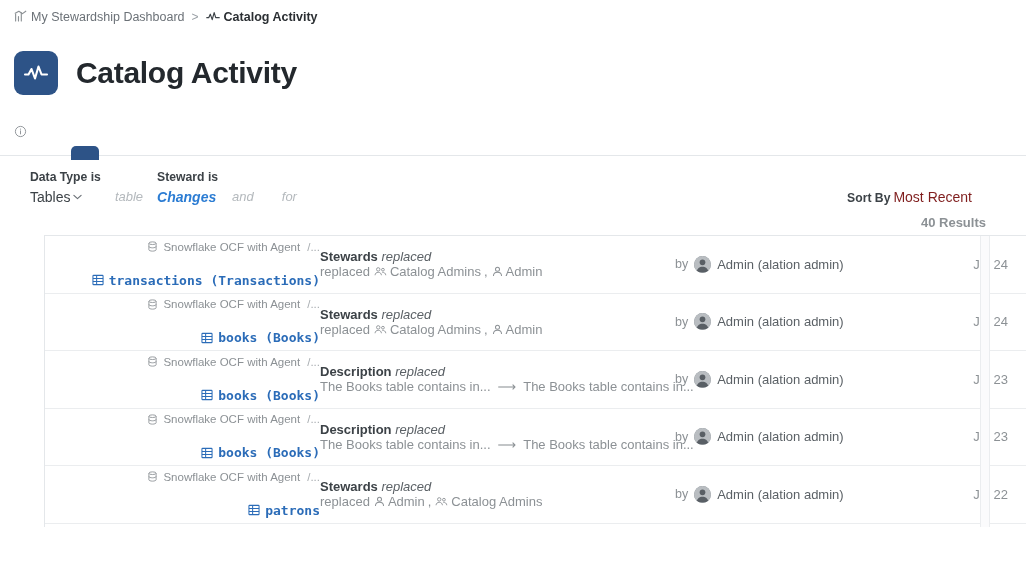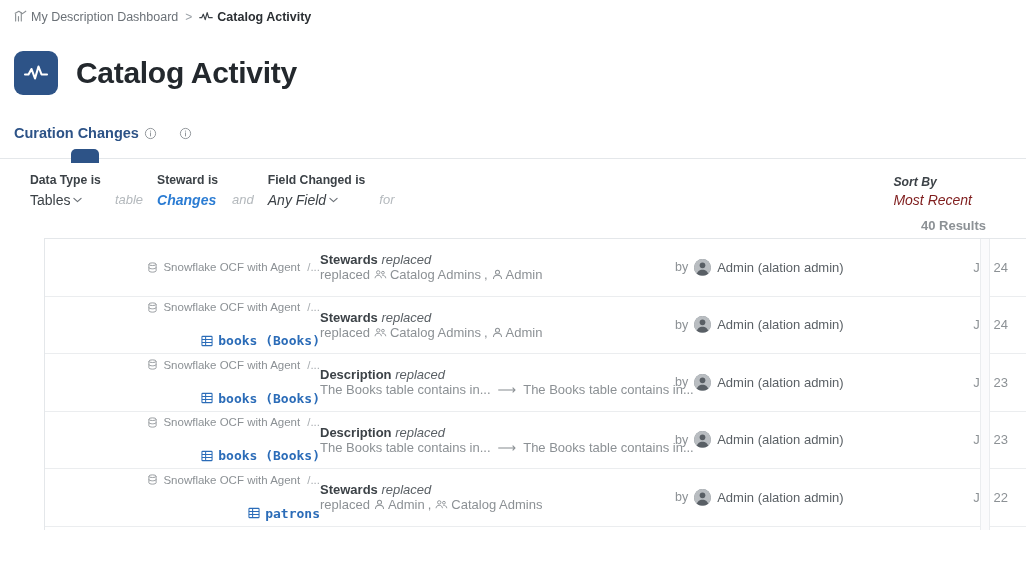--- a/index.html
+++ b/index.html
@@ -100,23 +100,22 @@
   .filter-value.italic { font-style: italic; }
   .conj {
     font-size: 13px; font-style: italic; color: #b4b9bd;
     padding: 0 14px 1px 14px;
     white-space: nowrap;
   }
   .caret { font-size: 9px; color: #6b7177; }
 
   .sortby {
     margin-left: auto;
-    display: flex; flex-direction: column; gap: 3px;
+    display: flex; flex-direction: row; align-items: flex-end; gap: 3px;
     padding-right: 40px;
-    font-style: italic;
   }
   .sortby .filter-label { font-size: 12.2px; }
   .sortby .filter-value { font-size: 14px; color: #7f1d1d; }
 
   .results-count {
     text-align: right;
     font-size: 13px;
     color: #8c9195;
     padding: 10px 40px 0 0;
     font-weight: bold;
@@ -200,21 +199,21 @@
 <body>
 
 <div class="breadcrumb">
   <span class="bc-item">
     <span class="bc-icon">
       <svg width="13" height="13" viewBox="0 0 16 16" fill="none" stroke="#8c9195" stroke-width="1.4">
         <path d="M2 13.5 V5 M5.5 13.5 V8 M9 13.5 V3.5" stroke-linecap="round"></path>
         <path d="M1.5 4 L6 1.5 L10.5 4.5 L14.5 1.5" stroke-linecap="round" stroke-linejoin="round"></path>
       </svg>
     </span>
-    <span>My Description Dashboard</span>
+    <span>My Stewardship Dashboard</span>
   </span>
   <span class="bc-sep">&gt;</span>
   <span class="bc-item current">
     <span class="bc-icon">
       <svg width="14" height="13" viewBox="0 0 18 14" fill="none" stroke="#3c4247" stroke-width="1.5" stroke-linecap="round" stroke-linejoin="round">
         <path d="M1 8.5 L3.5 8.5 L5.5 4 L8 11 L10.5 2 L12.5 8.5 L17 8.5"></path>
       </svg>
     </span>
     <span>Catalog Activity</span>
   </span>
@@ -225,30 +224,20 @@
     <span>
       <svg width="26" height="20" viewBox="0 0 26 20" fill="none" stroke="#ffffff" stroke-width="2.1" stroke-linecap="round" stroke-linejoin="round">
         <path d="M2 11.5 L5.5 11.5 L8.5 6 L12 15.5 L15.5 3.5 L18.5 11.5 L24 11.5"></path>
       </svg>
     </span>
   </div>
   <div class="page-title">Catalog Activity</div>
 </div>
 
 <div class="tabs">
-  <div class="tab active">
-    <span>Curation Changes</span>
-    <span class="info-icon">
-      <svg width="13" height="13" viewBox="0 0 16 16" fill="none" stroke="#6b7177" stroke-width="1.2">
-        <circle cx="8" cy="8" r="6.3"></circle>
-        <path d="M8 7.2 V11" stroke-linecap="round"></path>
-        <circle cx="8" cy="5" r="0.75" fill="#6b7177" stroke="none"></circle>
-      </svg>
-    </span>
-  </div>
   <div class="tab">
     <span class="info-icon">
       <svg width="13" height="13" viewBox="0 0 16 16" fill="none" stroke="#6b7177" stroke-width="1.2">
         <circle cx="8" cy="8" r="6.3"></circle>
         <path d="M8 7.2 V11" stroke-linecap="round"></path>
         <circle cx="8" cy="5" r="0.75" fill="#6b7177" stroke="none"></circle>
       </svg>
     </span>
   </div>
 </div>
@@ -272,31 +261,20 @@
 
   <div class="conj">table</div>
 
   <div class="filter-group">
     <div class="filter-label">Steward is</div>
     <div class="filter-value link">Changes</div>
   </div>
 
   <div class="conj">and</div>
 
-  <div class="filter-group">
-    <div class="filter-label">Field Changed is</div>
-    <div class="filter-value italic">
-      <span>Any Field</span>
-      <span class="caret">
-        <svg width="9" height="6" viewBox="0 0 10 6" fill="none" stroke="#6b7177" stroke-width="1.3" stroke-linecap="round" stroke-linejoin="round">
-            <path d="M1 1.2 L5 4.8 L9 1.2"></path>
-          </svg>
-      </span>
-    </div>
-  </div>
 
   <div class="conj">for</div>
 
 
   <div class="sortby">
     <div class="filter-label">Sort By</div>
     <div class="filter-value">Most Recent</div>
   </div>
 </div>
 
@@ -310,20 +288,29 @@
       <div class="obj-source">
         <span>
           <svg width="11" height="11" viewBox="0 0 14 14" fill="none" stroke="#8c9195" stroke-width="1.1">
             <ellipse cx="7" cy="2.8" rx="4.6" ry="1.7"></ellipse>
             <path d="M2.4 2.8 V11.2 C2.4 12.1 4.5 12.9 7 12.9 C9.5 12.9 11.6 12.1 11.6 11.2 V2.8"></path>
             <path d="M2.4 7 C2.4 7.9 4.5 8.7 7 8.7 C9.5 8.7 11.6 7.9 11.6 7"></path>
           </svg>
         </span>
         <span>Snowflake OCF with Agent</span>
         <span class="obj-path">/...</span>
+      </div>
+      <div class="obj-name">
+        <span>
+          <svg width="12" height="12" viewBox="0 0 14 14" fill="none" stroke="#2b6cb8" stroke-width="1.2">
+            <rect x="1.1" y="1.6" width="11.8" height="10.8" rx="0.8"></rect>
+            <path d="M1.1 5.2 H12.9 M1.1 8.8 H12.9 M5.4 1.6 V12.4"></path>
+          </svg>
+        </span>
+        <span>transactions (Transactions)</span>
       </div>
     </div>
     <div class="col-change">
       <div class="chg-head">
         <b>Stewards</b>
         <i>replaced</i>
       </div>
       <div class="chg-body">
         <span>replaced</span>
         <span class="pill">

